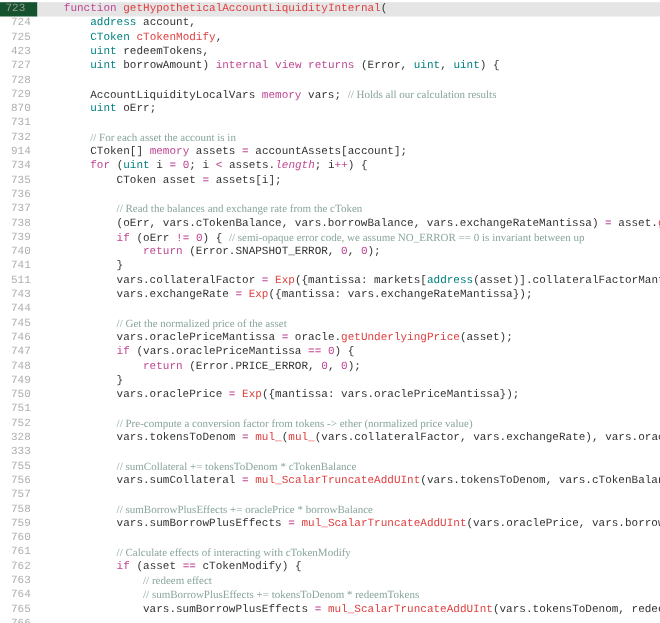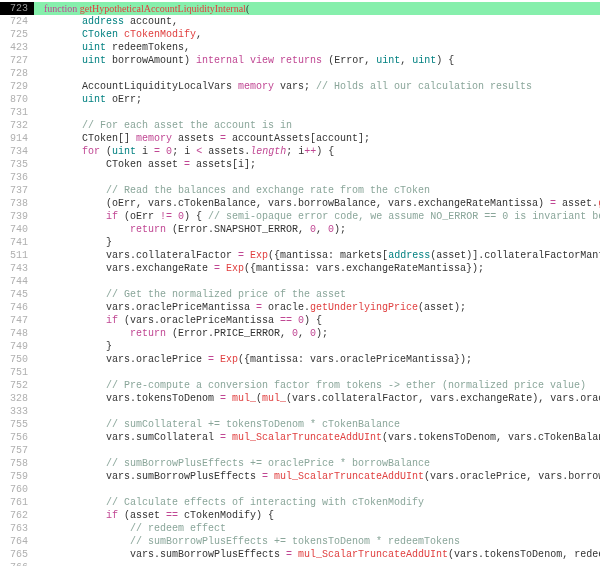--- a/index.html
+++ b/index.html
@@ -1,29 +1,29 @@
 <!DOCTYPE html>
 <html><head>
 <meta charset="utf-8">
 <style>
   html,body{margin:0;padding:0;background:#fff;font-family:Menlo,Consolas,"Courier New",monospace;font-size:10px;line-height:13px;color:#333;}
   .editor{display:flex;width:600px;}
   .gutter{flex:0 0 34px;text-align:right;color:#b0b0b0;background:#fff;user-select:none;padding-top:2px;}
   .gutter div{height:13px;padding-right:6px;}
-  .gutter .hl{background:#000000;color:#999;}
+  .gutter .hl{background:#14532d;color:#999;text-align:center;}
   .code{flex:1 1 auto;white-space:pre;overflow:hidden;padding-top:2px;}
   .line{height:13px;}
-  .line.hl{background:#86efac;font-family:Liberation Serif, serif;}
+  .line.hl{background:#e5e5e5;}
   .kw{color:#c04793;}          
   .ty{color:#008080;}          
   .tk{color:#c04793;}          
   .fn{color:#e04040;}
   .num{color:#c04793;}
   .op{color:#c04793;}
-  .cm{color:#8aa69a;}
+  .cm{color:#8aa69a;font-family:Liberation Serif, serif;}
   .glb{color:#c04793;font-style:italic;}
 </style>
 </head>
 <body>
 
 <div class="editor">
   <div class="gutter">
       <div class="hl">723</div>
       <div>724</div>
       <div>725</div>

